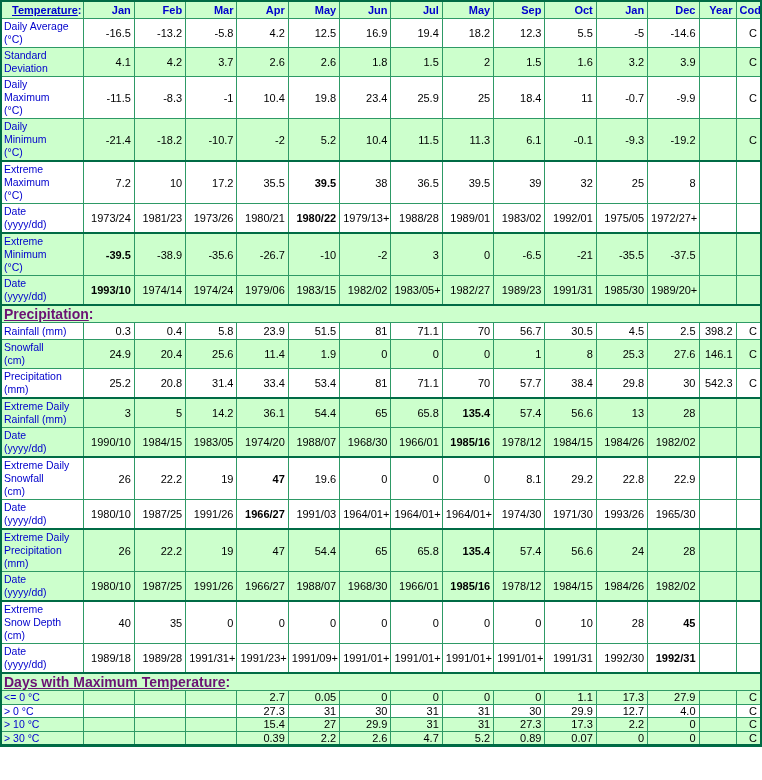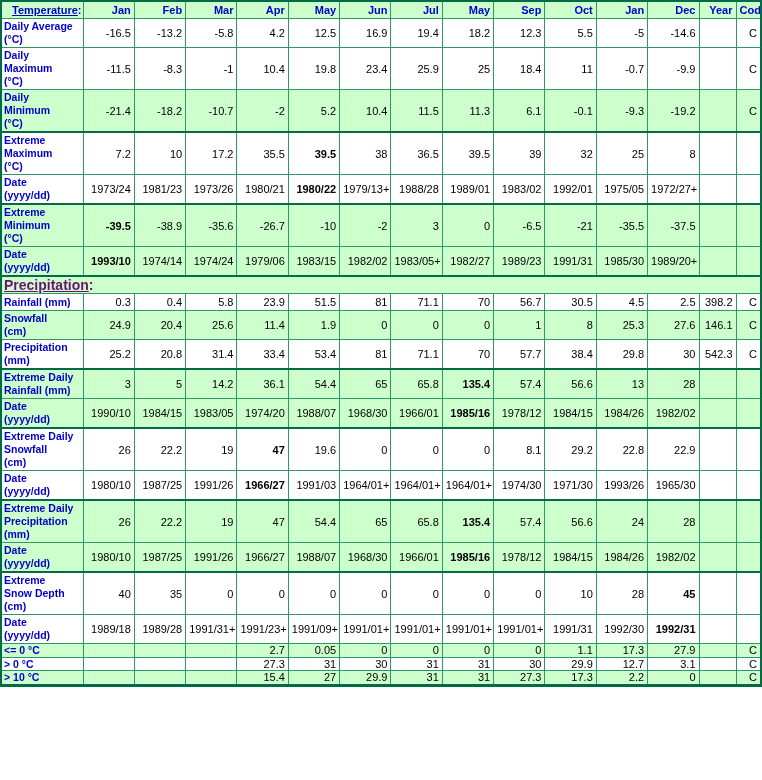--- a/index.html
+++ b/index.html
@@ -1,21 +1,21 @@
 <!DOCTYPE html>
 <html><head>
 <meta charset="utf-8">
 <style>
   html,body{margin:0;padding:0;background:#ffffff;}
   body{font-family:"Liberation Sans","DejaVu Sans",sans-serif;font-size:11px;color:#000;}
   table{border-collapse:collapse;table-layout:fixed;width:762px;border:2px solid #006b45;border-bottom-width:3px;}
   td{border:1px solid #2e9966;background:#ffffff;padding:1px 3px;vertical-align:middle;overflow:hidden;}
   tr.green td{background:#ccffcc;}
   tr.thick td{border-top:2px solid #006b45;}
-  td.label{color:#0000cc;font-weight:bold;text-align:left;font-size:10.5px;line-height:13px;padding:1px 1px 1px 2px;white-space:pre-line;}
+  td.label{color:#0000cc;font-weight:normal;text-align:left;font-size:10.5px;line-height:13px;padding:1px 1px 1px 2px;white-space:pre-line;}
   td.num{text-align:right;line-height:14px;white-space:nowrap;padding-right:3px;}
   td.b{font-weight:bold;}
   tr.hdr td{color:#0000cc;font-weight:bold;text-align:right;line-height:14px;font-size:11px;}
   tr.hdr td.label{font-size:11px;white-space:nowrap;}
   td.sec{color:#6b1273;font-weight:bold;font-size:14px;white-space:nowrap;line-height:14px;padding-left:2px;}
   .sec-u{text-decoration:underline;}
   tr.compact td{padding-top:0;padding-bottom:0;line-height:12.5px;}
   tr.compact td.label{line-height:12.5px;}
 </style>
 </head>
@@ -68,20 +68,38 @@
         <td class="num">16.9</td>
         <td class="num">19.4</td>
         <td class="num">18.2</td>
         <td class="num">12.3</td>
         <td class="num">5.5</td>
         <td class="num">-5</td>
         <td class="num">-14.6</td>
         <td class="num"></td>
         <td class="num">C</td>
       </tr>
+      <tr class="green">
+        <td class="label">Standard
+Deviation</td>
+        <td class="num">4.1</td>
+        <td class="num">4.2</td>
+        <td class="num">3.7</td>
+        <td class="num">2.6</td>
+        <td class="num">2.6</td>
+        <td class="num">1.8</td>
+        <td class="num">1.5</td>
+        <td class="num">2</td>
+        <td class="num">1.5</td>
+        <td class="num">1.6</td>
+        <td class="num">3.2</td>
+        <td class="num">3.9</td>
+        <td class="num"></td>
+        <td class="num">C</td>
+      </tr>
       <tr class="">
         <td class="label">Daily
 Maximum
 (°C)</td>
         <td class="num">-11.5</td>
         <td class="num">-8.3</td>
         <td class="num">-1</td>
         <td class="num">10.4</td>
         <td class="num">19.8</td>
         <td class="num">23.4</td>
@@ -383,20 +401,23 @@
         <td class="num">1991/01+</td>
         <td class="num">1991/01+</td>
         <td class="num">1991/01+</td>
         <td class="num">1991/01+</td>
         <td class="num">1991/31</td>
         <td class="num">1992/30</td>
         <td class="num b">1992/31</td>
         <td class="num"></td>
         <td class="num"></td>
       </tr>
+      <tr class="green thick">
+        <td class="label sec" colspan="15"><span class="sec-u">Days with Maximum Temperature</span>:</td>
+      </tr>
       <tr class="green compact">
         <td class="label">&lt;= 0 °C</td>
         <td class="num"></td>
         <td class="num"></td>
         <td class="num"></td>
         <td class="num">2.7</td>
         <td class="num">0.05</td>
         <td class="num">0</td>
         <td class="num">0</td>
         <td class="num">0</td>
@@ -413,35 +434,52 @@
         <td class="num"></td>
         <td class="num"></td>
         <td class="num">27.3</td>
         <td class="num">31</td>
         <td class="num">30</td>
         <td class="num">31</td>
         <td class="num">31</td>
         <td class="num">30</td>
         <td class="num">29.9</td>
         <td class="num">12.7</td>
-        <td class="num">3.1</td>
+        <td class="num">4.0</td>
         <td class="num"></td>
         <td class="num">C</td>
       </tr>
       <tr class="green compact">
         <td class="label">&gt; 10 °C</td>
         <td class="num"></td>
         <td class="num"></td>
         <td class="num"></td>
         <td class="num">15.4</td>
         <td class="num">27</td>
         <td class="num">29.9</td>
         <td class="num">31</td>
         <td class="num">31</td>
         <td class="num">27.3</td>
         <td class="num">17.3</td>
         <td class="num">2.2</td>
         <td class="num">0</td>
         <td class="num"></td>
         <td class="num">C</td>
       </tr>
+      <tr class="green compact">
+        <td class="label">&gt; 30 °C</td>
+        <td class="num"></td>
+        <td class="num"></td>
+        <td class="num"></td>
+        <td class="num">0.39</td>
+        <td class="num">2.2</td>
+        <td class="num">2.6</td>
+        <td class="num">4.7</td>
+        <td class="num">5.2</td>
+        <td class="num">0.89</td>
+        <td class="num">0.07</td>
+        <td class="num">0</td>
+        <td class="num">0</td>
+        <td class="num"></td>
+        <td class="num">C</td>
+      </tr>
     </tbody>
 </table>
 
 </body></html>

